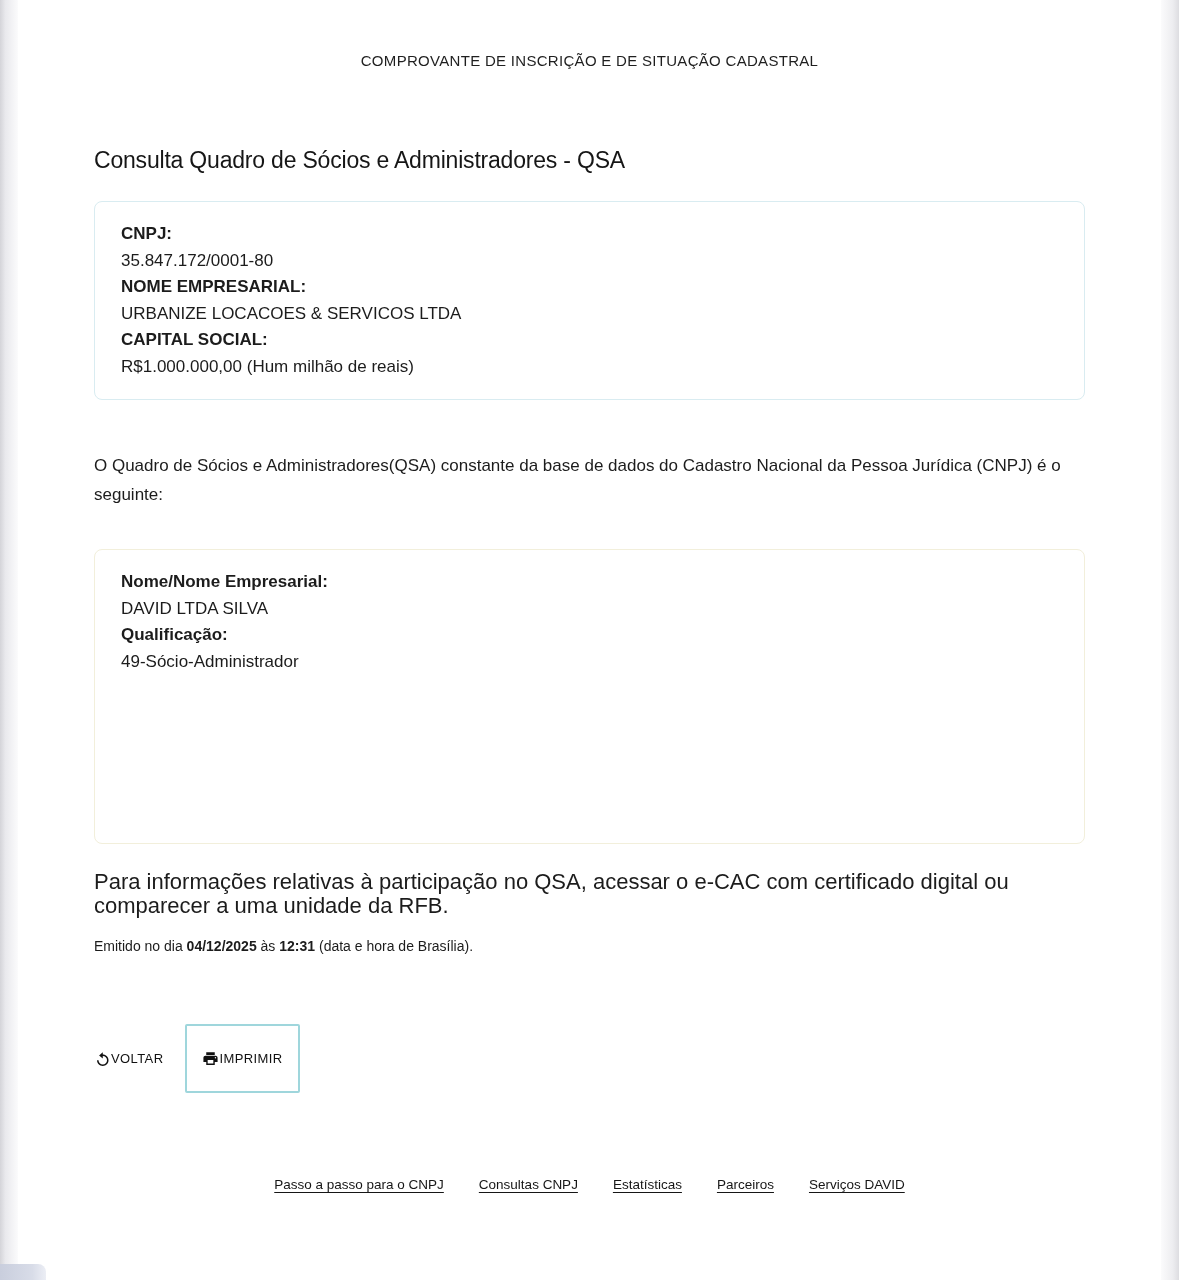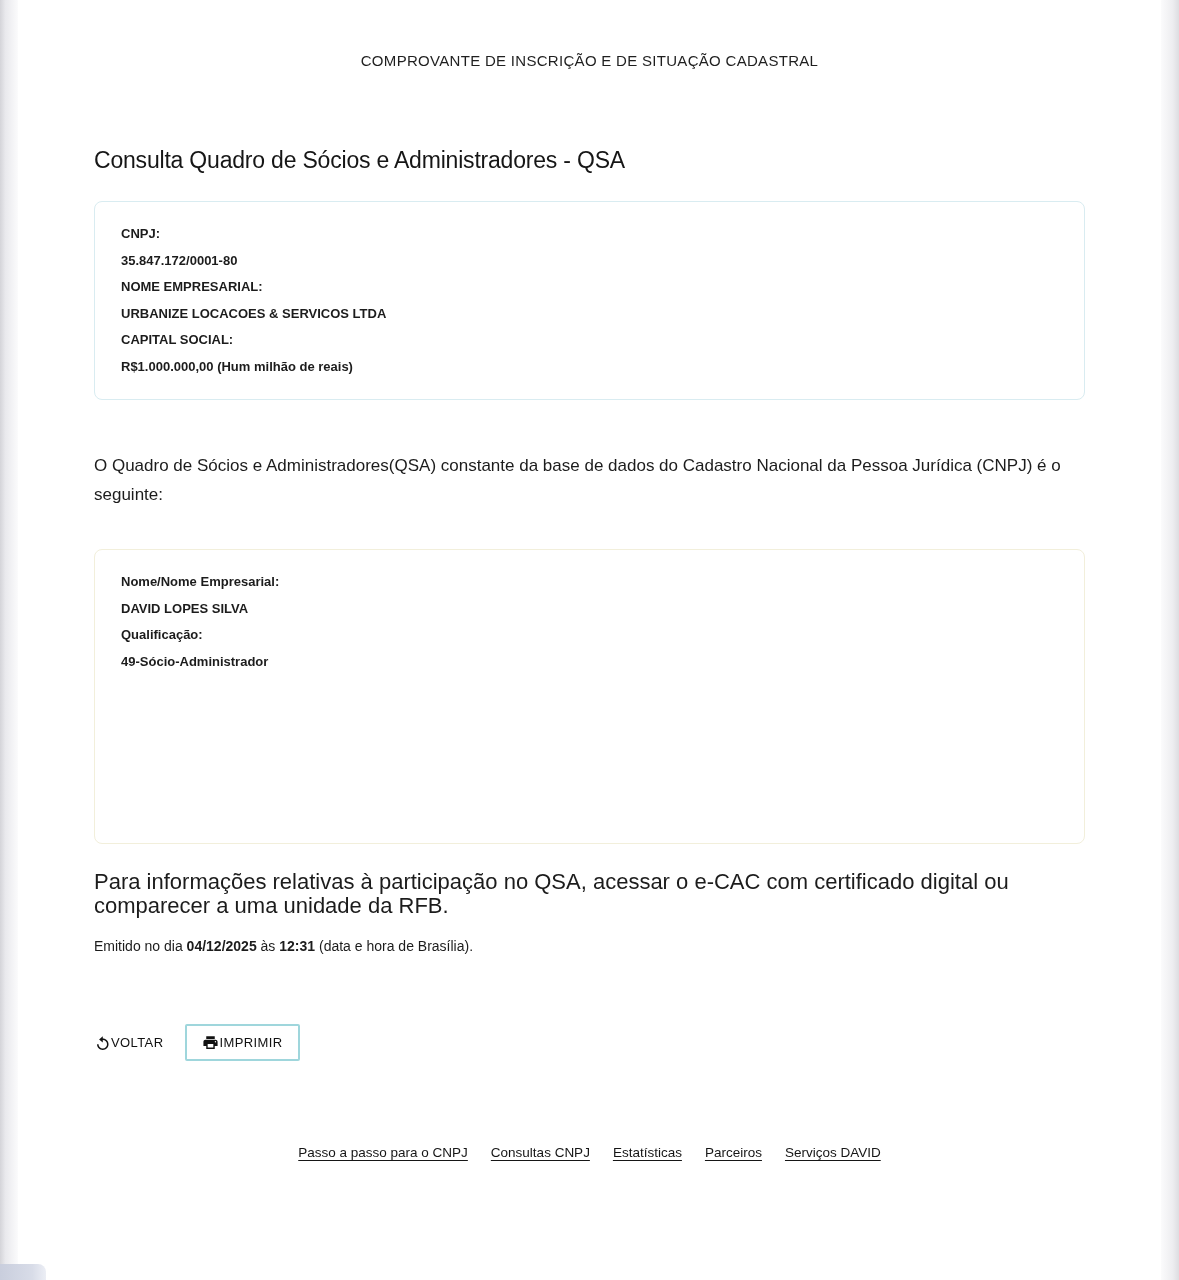--- a/index.html
+++ b/index.html
@@ -46,23 +46,23 @@
 
   .info-box {
     margin-top: 27px;
     border-radius: 8px;
     padding: 19px 26px;
     background: #ffffff;
   }
   .info-box.company { border: 1px solid #d9ecf1; }
   .info-box.qsa     { border: 1px solid #f2efdb; min-height: 295px; margin-top: 40px; }
 
-  .field-line { font-size: 13px; line-height: 26.5px; }
+  .field-line { font-size: 17px; line-height: 26.5px; }
   .field-label { font-weight: 700; }
-  .field-value { font-weight: 700; }
+  .field-value { font-weight: 400; }
 
   .intro-text {
     margin-top: 51px;
     font-size: 17px;
     line-height: 29px;
     max-width: 990px;
     color: #1c1c1c;
   }
 
   .info-text {
@@ -93,28 +93,28 @@
     letter-spacing: 0.4px;
     color: #111111;
     background: #ffffff;
     cursor: pointer;
   }
   .btn svg { width: 17px; height: 17px; fill: #111111; }
   .btn.back { border: none; padding: 6px 0; }
   .btn.print {
     border: 2px solid #9fd6dc;
     border-radius: 2px;
-    padding: 8px 15px;
+    padding: 24px 15px;
   }
 
   .footer-links {
     margin-top: 84px;
     display: flex;
     justify-content: center;
-    gap: 23px;
+    gap: 35px;
     font-size: 13.5px;
   }
   .footer-links a {
     color: #161616;
     text-decoration: underline;
     text-underline-offset: 3px;
     cursor: pointer;
   }
 </style>
 </head>
@@ -146,21 +146,21 @@
       </div>
       <div class="field-line field-value">R$1.000.000,00 (Hum milhão de reais)</div>
     </div>
 
     <p class="intro-text">O Quadro de Sócios e Administradores(QSA) constante da base de dados do Cadastro Nacional da Pessoa Jurídica (CNPJ) é o seguinte:</p>
 
     <div class="info-box qsa">
       <div class="field-line">
         <span class="field-label">Nome/Nome Empresarial:</span>
       </div>
-      <div class="field-line field-value">DAVID LOPES SILVA</div>
+      <div class="field-line field-value">DAVID LTDA SILVA</div>
       <div class="field-line">
         <span class="field-label">Qualificação:</span>
       </div>
       <div class="field-line field-value">49-Sócio-Administrador</div>
     </div>
 
     <p class="info-text">Para informações relativas à participação no QSA, acessar o e-CAC com certificado digital ou comparecer a uma unidade da RFB.</p>
 
     <p class="emission-line"><span>Emitido no dia </span><b>04/12/2025</b><span> às </span><b>12:31</b><span> (data e hora de Brasília).</span></p>
 

